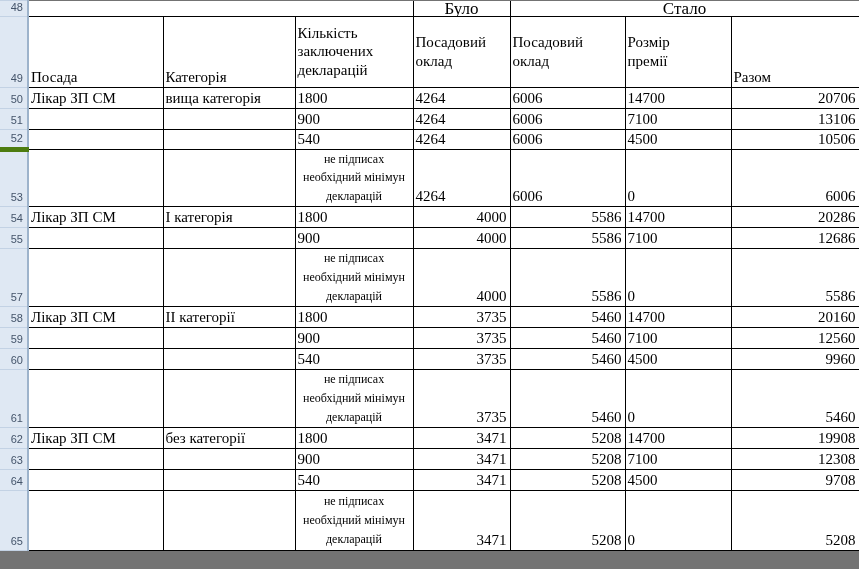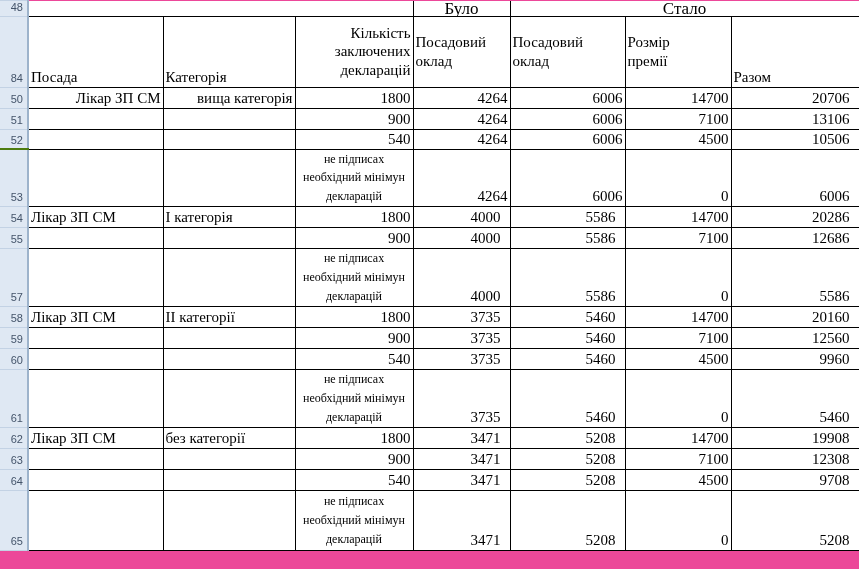--- a/index.html
+++ b/index.html
@@ -1,19 +1,19 @@
 <!DOCTYPE html>
 <html><head>
 <meta charset="utf-8">
 <style>
   html,body{margin:0;padding:0;background:#fff;}
   #sheet{
     position:relative;
     width:859px;height:569px;
-    background:#ec4899;
+    background:#737373;
     overflow:hidden;
     font-family:"Liberation Serif","DejaVu Serif",serif;
     color:#000;
   }
   table{
     border-collapse:collapse;
     table-layout:fixed;
     width:859px;
   }
   td{
@@ -36,39 +36,39 @@
     font-family:"Liberation Sans","DejaVu Sans",sans-serif;
     font-size:11px;
     text-align:right;
     padding:0 4px 1px 0;
     vertical-align:bottom;
   }
   
   td.blank{border:none;border-right:1px solid #000;}
   td.grp{border-top:none;font-size:17px;line-height:13px;text-align:center;vertical-align:bottom;padding-bottom:1px;}
   
-  .c{text-align:right;}
-  .r{text-align:right;padding-right:9px;}
+  .c{text-align:left;}
+  .r{text-align:right;padding-right:3px;}
   .l{text-align:left;}
   .vm{vertical-align:middle;}
   .wrap{white-space:normal;}
   .sm{
     white-space:normal;
     font-size:12px;
     line-height:1.55;
     text-align:center;
     vertical-align:middle;
     padding:0 1px;
     margin-left:46px;
   }
   .hdr{font-size:15px;}
   .hdr-pad{padding-right:28px;}
   
   tr.pagebreak td{border-bottom:1px dashed #000;}
-  tr.pagebreak td.rh{border-bottom:2px solid #4d7c0f;}
+  tr.pagebreak td.rh{border-bottom:5px solid #4d7c0f;}
 </style>
 </head>
 <body>
 
 <div id="sheet">
 <table>
   <colgroup>
     <col style="width:28px">
         <col style="width:135px">
         <col style="width:132px">
@@ -81,21 +81,21 @@
 
   <tbody>
         <tr style="height:14px">
     <td class="rh">48</td>
     <td class="blank" colspan="3"></td>
     <td class="grp">Було</td>
     <td class="grp" colspan="3">Стало</td>
   </tr>
 
   <tr style="height:71px">
-    <td class="rh">84</td>
+    <td class="rh">49</td>
     <td class="hdr l">Посада</td>
     <td class="hdr l">Категорія</td>
     <td class="hdr c wrap vm">Кількість заключених декларацій</td>
     <td class="hdr l wrap vm">Посадовий оклад</td>
     <td class="hdr l wrap vm">Посадовий оклад</td>
     <td class="hdr l wrap vm hdr-pad">Розмір премії</td>
     <td class="hdr l">Разом</td>
   </tr>
 
   <tr style="height:21px">

